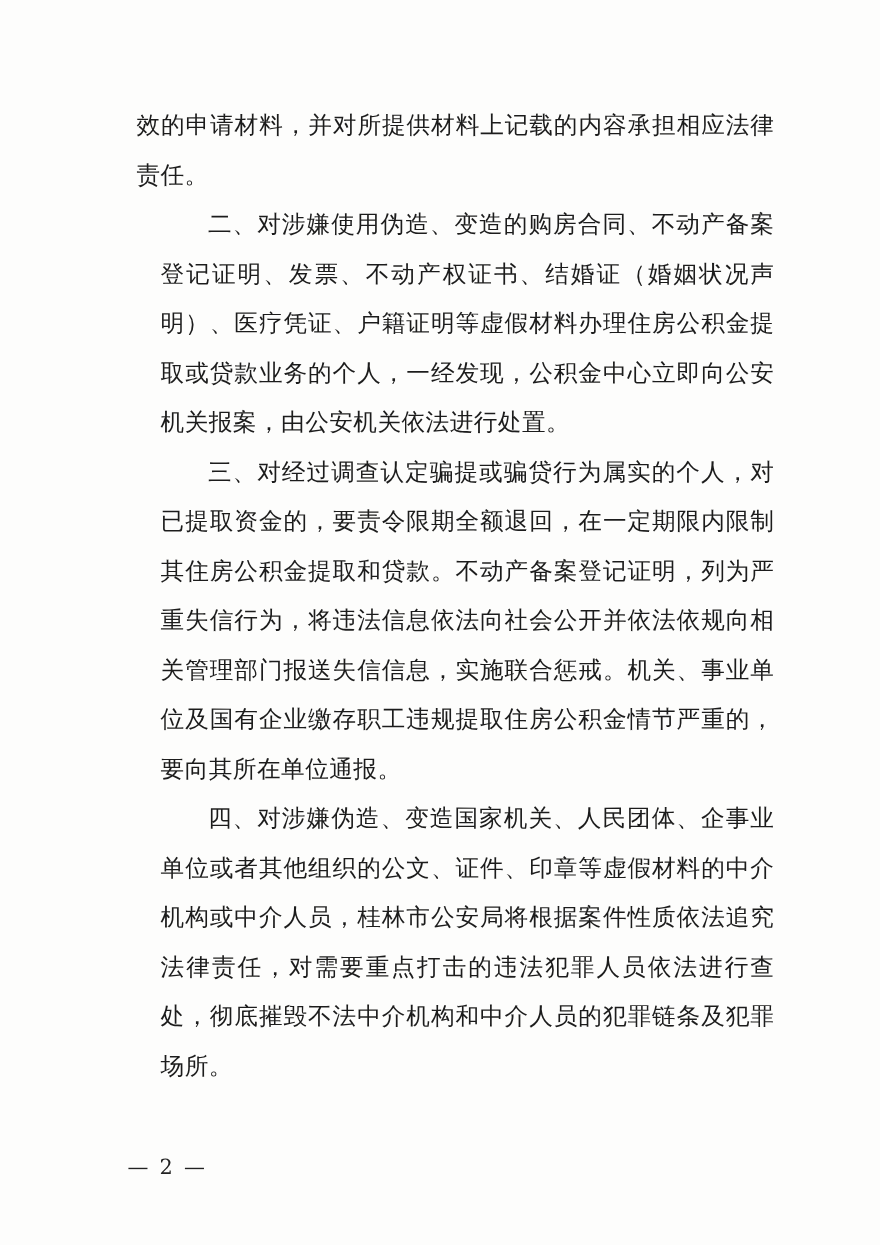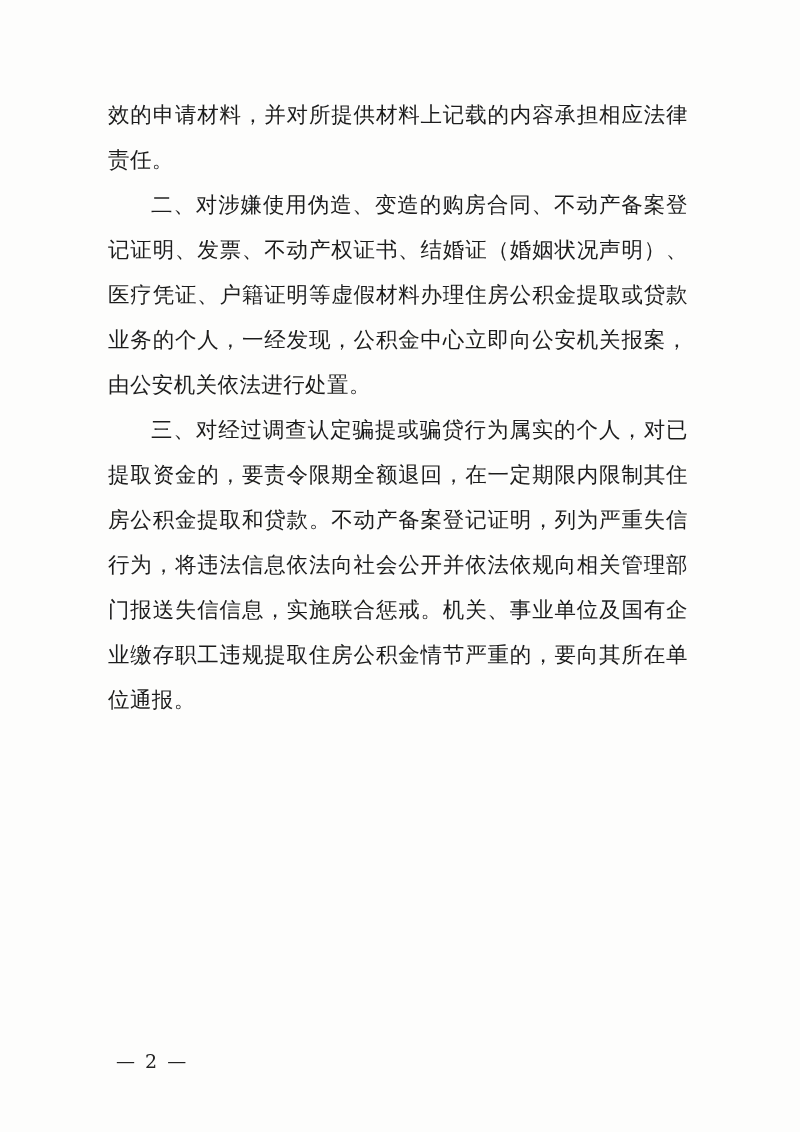--- a/index.html
+++ b/index.html
@@ -15,37 +15,38 @@
   }
   .page {
     position: relative;
     width: 800px;
     height: 1132px;
     background: #fdfdfc;
     box-sizing: border-box;
   }
   .page-body {
     position: absolute;
-    left: 108px;
+    left: 124px;
     top: 92px;
     width: 580px;
   }
   .para {
     font-size: 21.5px;
     line-height: 45px;
     color: #1c1c1c;
     text-align: justify;
     text-justify: inter-character;
     letter-spacing: 0.4px;
     margin: 0 0 0 0;
     font-family: "DejaVu Serif", "Liberation Serif", serif;
     text-indent: 0;
   }
   .para.indent {
     text-indent: 43px;
+    margin-left: 22px;
   }
   .page-number {
     position: absolute;
     left: 112px;
     top: 1050px;
     width: 580px;
     text-align: left;
     font-size: 19px;
     color: #222;
     letter-spacing: 2px;
@@ -57,17 +58,18 @@
   }
 </style>
 </head>
 <body>
 
 <div class="page">
   <div class="page-body">
     <p class="para">效的申请材料，并对所提供材料上记载的内容承担相应法律责任。</p>
     <p class="para indent">二、对涉嫌使用伪造、变造的购房合同、不动产备案登记证明、发票、不动产权证书、结婚证（婚姻状况声明）、医疗凭证、户籍证明等虚假材料办理住房公积金提取或贷款业务的个人，一经发现，公积金中心立即向公安机关报案，由公安机关依法进行处置。</p>
     <p class="para indent">三、对经过调查认定骗提或骗贷行为属实的个人，对已提取资金的，要责令限期全额退回，在一定期限内限制其住房公积金提取和贷款。不动产备案登记证明，列为严重失信行为，将违法信息依法向社会公开并依法依规向相关管理部门报送失信信息，实施联合惩戒。机关、事业单位及国有企业缴存职工违规提取住房公积金情节严重的，要向其所在单位通报。</p>
+    <p class="para indent">四、对涉嫌伪造、变造国家机关、人民团体、企事业单位或者其他组织的公文、证件、印章等虚假材料的中介机构或中介人员，桂林市公安局将根据案件性质依法追究法律责任，对需要重点打击的违法犯罪人员依法进行查处，彻底摧毁不法中介机构和中介人员的犯罪链条及犯罪场所。</p>
   </div>
   <div class="page-number">
     <span class="pn-inner">— 2 —</span>
   </div>
 </div>
 
 </body></html>

